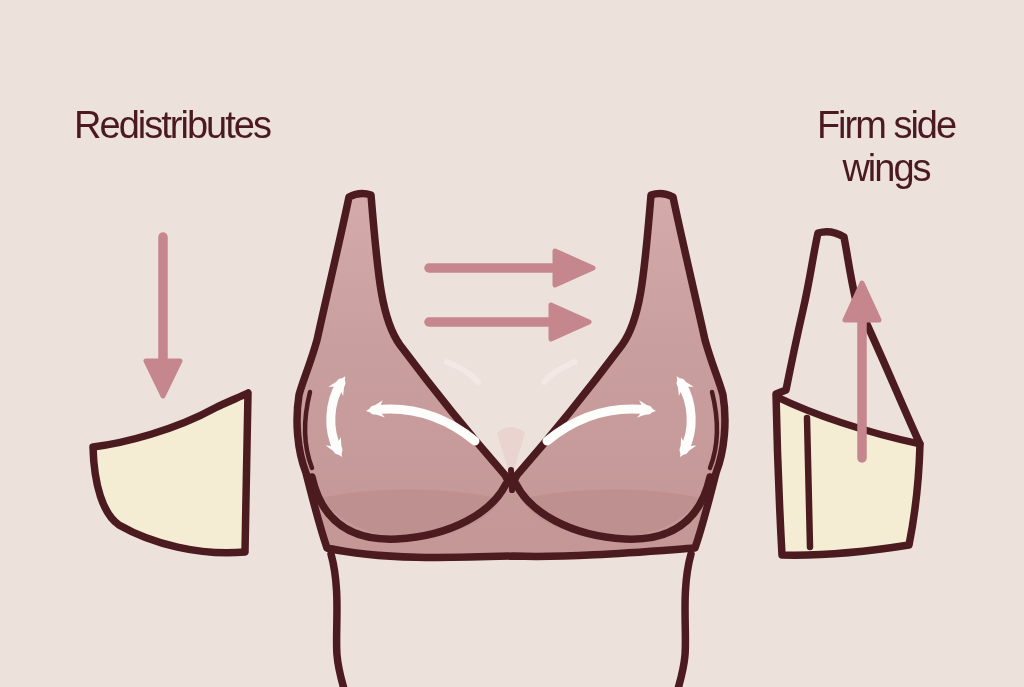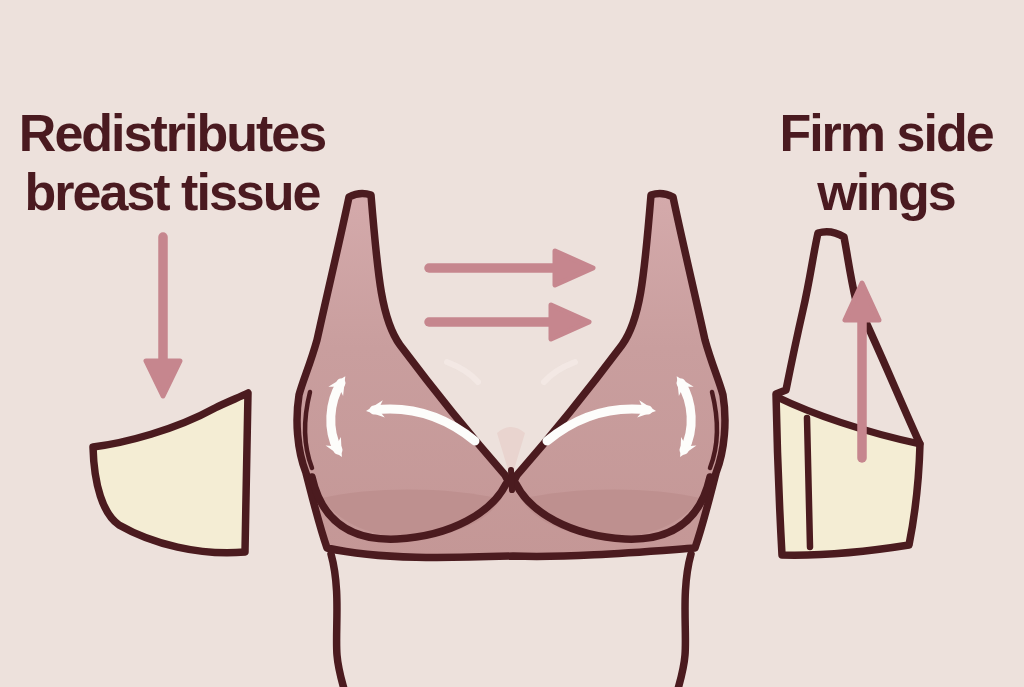--- a/index.html
+++ b/index.html
@@ -5,22 +5,22 @@
   html,body{margin:0;padding:0;background:#EDE1DC;}
   .stage{
     position:relative;width:1024px;height:687px;overflow:hidden;
     background:#EDE1DC;
     font-family:"Liberation Sans",sans-serif;
   }
   .stage svg{position:absolute;left:0;top:0;}
   .caption{
     position:absolute;
     color:#4A1A20;
-    font-weight:700;
-    font-size:52px;
+    font-weight:400;
+    font-size:38px;
     line-height:1.13;
     letter-spacing:-2px;
     text-align:center;
   }
   .caption span{display:block;}
   .caption-left{left:10px;top:104px;width:324px;}
   .caption-center{left:360px;top:104px;width:312px;}
   .caption-right{left:742px;top:104px;width:288px;}
 </style>
 </head>
@@ -137,20 +137,19 @@
                Q 831 229 818 233 Z" fill="none" stroke="#4B1B1F" stroke-width="7.5" stroke-linejoin="round"></path>
       <g fill="#C6868E" stroke="#C6868E">
         <line x1="862" y1="318" x2="862" y2="458" stroke-width="9.5" stroke-linecap="round"></line>
         <polygon points="845,320 879,320 862,283" stroke-width="5" stroke-linejoin="round"></polygon>
       </g>
     </g>
   </svg>
 
   <div class="caption caption-left">
     <span>Redistributes</span>
-    <span>breast tissue</span>
   </div>
   <div class="caption caption-right">
     <span>Firm side</span>
     <span>wings</span>
   </div>
 
 </div>
 
 </body></html>

